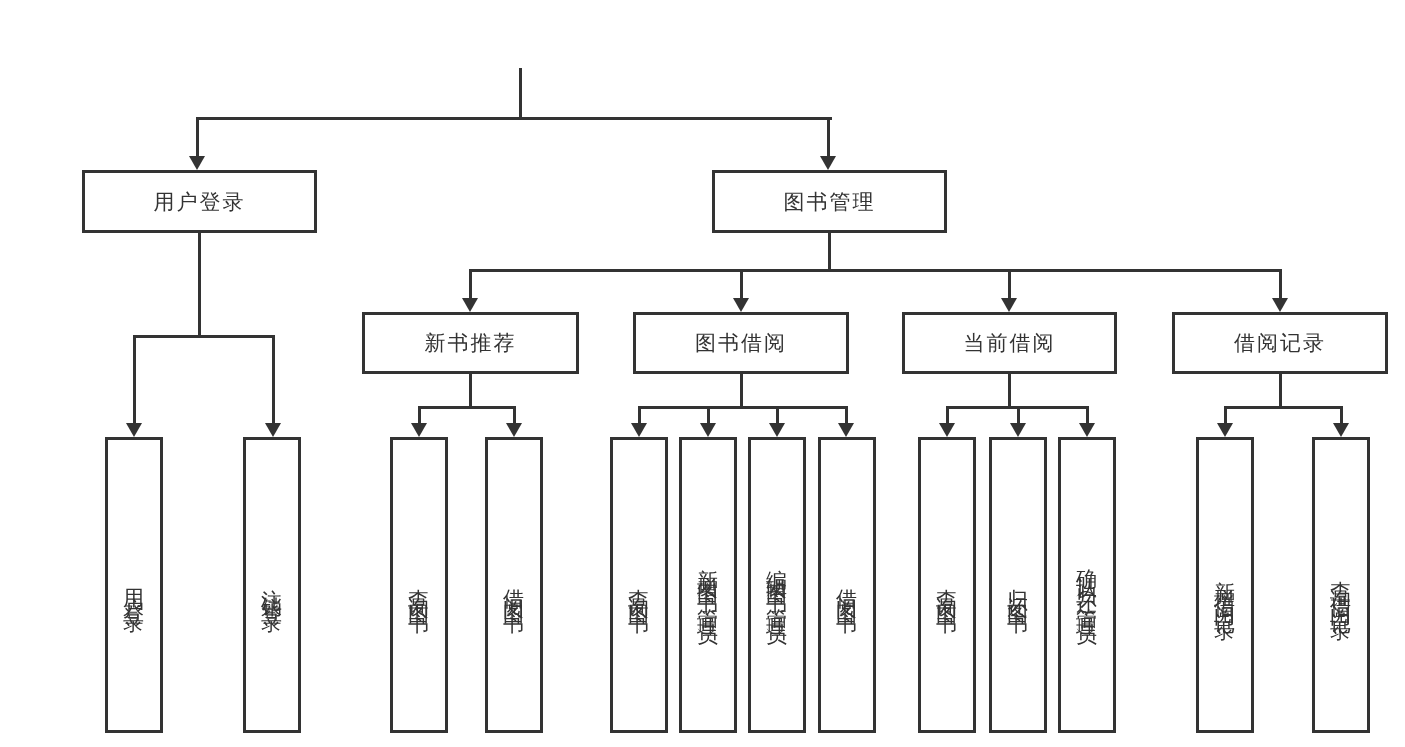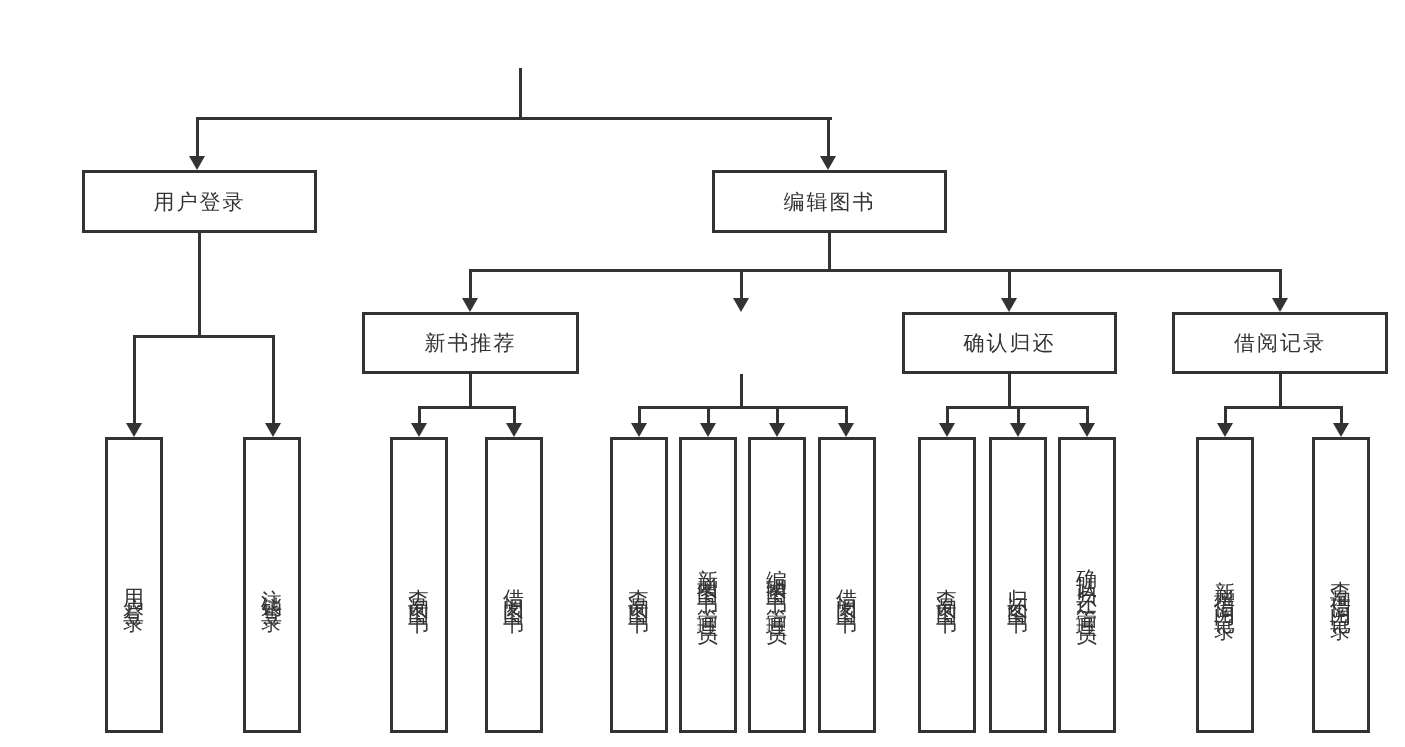--- a/index.html
+++ b/index.html
@@ -62,42 +62,43 @@
 
 
   <div class="line" style="left:519px; top:68px; width:3px; height:52px;"></div>
   <div class="line" style="left:196px; top:117px; width:636px; height:3px;"></div>
   <div class="line" style="left:196px; top:117px; width:3px; height:41px;"></div>
   <div class="arrow" style="left:189px; top:156px;"></div>
   <div class="line" style="left:827px; top:117px; width:3px; height:41px;"></div>
   <div class="arrow" style="left:820px; top:156px;"></div>
 
   <div class="box" style="left:82px; top:170px; width:235px; height:63px;">用户登录</div>
-  <div class="box" style="left:712px; top:170px; width:235px; height:63px;">编辑图书</div>
+  <div class="box" style="left:712px; top:170px; width:235px; height:63px;">图书管理</div>
 
   <div class="line" style="left:198px; top:233px; width:3px; height:103px;"></div>
   <div class="line" style="left:133px; top:335px; width:142px; height:3px;"></div>
   <div class="line" style="left:133px; top:335px; width:3px; height:89px;"></div>
   <div class="arrow" style="left:126px; top:423px;"></div>
   <div class="line" style="left:272px; top:335px; width:3px; height:89px;"></div>
   <div class="arrow" style="left:265px; top:423px;"></div>
 
   <div class="line" style="left:828px; top:233px; width:3px; height:38px;"></div>
   <div class="line" style="left:469px; top:269px; width:813px; height:3px;"></div>
   <div class="line" style="left:469px; top:269px; width:3px; height:30px;"></div>
   <div class="arrow" style="left:462px; top:298px;"></div>
   <div class="line" style="left:740px; top:269px; width:3px; height:30px;"></div>
   <div class="arrow" style="left:733px; top:298px;"></div>
   <div class="line" style="left:1008px; top:269px; width:3px; height:30px;"></div>
   <div class="arrow" style="left:1001px; top:298px;"></div>
   <div class="line" style="left:1279px; top:269px; width:3px; height:30px;"></div>
   <div class="arrow" style="left:1272px; top:298px;"></div>
 
   <div class="box" style="left:362px; top:312px; width:217px; height:62px;">新书推荐</div>
-  <div class="box" style="left:902px; top:312px; width:215px; height:62px;">确认归还</div>
+  <div class="box" style="left:633px; top:312px; width:216px; height:62px;">图书借阅</div>
+  <div class="box" style="left:902px; top:312px; width:215px; height:62px;">当前借阅</div>
   <div class="box" style="left:1172px; top:312px; width:216px; height:62px;">借阅记录</div>
 
   <div class="line" style="left:469px; top:374px; width:3px; height:34px;"></div>
   <div class="line" style="left:418px; top:406px; width:98px; height:3px;"></div>
   <div class="line" style="left:418px; top:406px; width:3px; height:18px;"></div>
   <div class="arrow" style="left:411px; top:423px;"></div>
   <div class="line" style="left:513px; top:406px; width:3px; height:18px;"></div>
   <div class="arrow" style="left:506px; top:423px;"></div>
 
   <div class="line" style="left:740px; top:374px; width:3px; height:34px;"></div>

